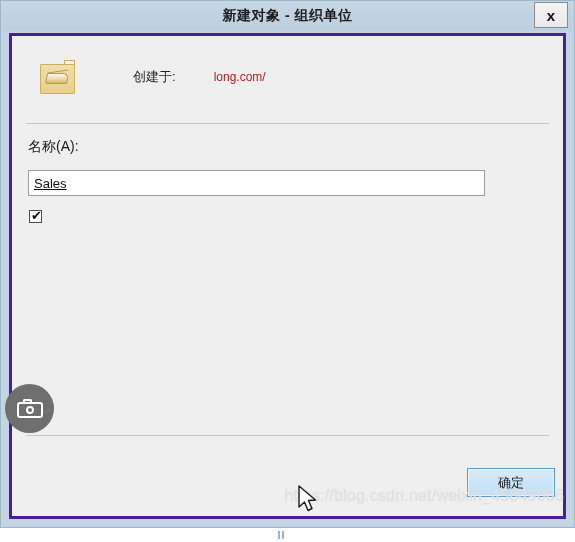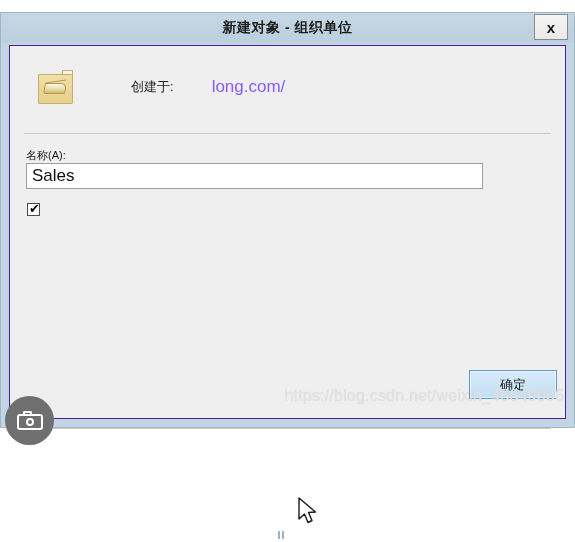--- a/index.html
+++ b/index.html
@@ -12,23 +12,23 @@
     height: 542px;
     font-family: "Liberation Sans", "DejaVu Sans", sans-serif;
     overflow: hidden;
     position: relative;
   }
 
   
   .window {
     position: absolute;
     left: 0;
-    top: 12px;
+    top: 0;
     width: 575px;
-    height: 416px;
+    height: 528px;
     background: #c3d5e3;
     box-sizing: border-box;
     border: 1px solid #9fb6c8;
   }
 
   .titlebar {
     position: relative;
     height: 30px;
     background: linear-gradient(to bottom, #c6d7e4 0%, #c0d2e1 55%, #bcd0e0 100%);
     display: flex;
@@ -65,21 +65,21 @@
   }
 
   
   .client {
     position: absolute;
     left: 8px;
     top: 32px;
     right: 8px;
     bottom: 8px;
     background: #f0efef;
-    border: 1px solid #4c1d95;
+    border: 3px solid #4c1d95;
     box-sizing: border-box;
   }
 
   
   .header-row {
     display: flex;
     align-items: center;
     padding: 26px 0 0 26px;
     height: 56px;
     box-sizing: border-box;
@@ -133,22 +133,22 @@
     transform: skewX(-12deg) rotate(-8deg);
   }
 
   .created-label {
     font-size: 13px;
     color: #1f1f1f;
     margin-left: 55px;
     white-space: nowrap;
   }
   .created-value {
-    font-size: 17px;
-    color: #8b5cf6;
+    font-size: 12px;
+    color: #b91c1c;
     margin-left: 38px;
     white-space: nowrap;
   }
 
   
   .separator {
     height: 1px;
     background: #c8c8c8;
     margin: 0 14px;
   }
@@ -157,36 +157,37 @@
   }
   .separator-bottom {
     margin-top: 0;
   }
 
   
   .field-block {
     padding: 14px 0 0 16px;
   }
   .field-label {
-    font-size: 11px;
+    font-size: 14px;
     color: #1a1a1a;
-    margin-bottom: 0;
+    margin-bottom: 14px;
   }
   .name-input {
     width: 457px;
     height: 26px;
     box-sizing: border-box;
     border: 1px solid #9d9d9d;
     background: #ffffff;
     font-family: "Liberation Sans", "DejaVu Sans", sans-serif;
-    font-size: 17px;
+    font-size: 13px;
     color: #101010;
     padding: 2px 5px;
     outline: none;
     display: block;
+    text-decoration: underline;
   }
 
   
   .checkbox-row {
     display: flex;
     align-items: center;
     padding: 14px 0 0 17px;
   }
   .checkbox-box {
     width: 13px;

